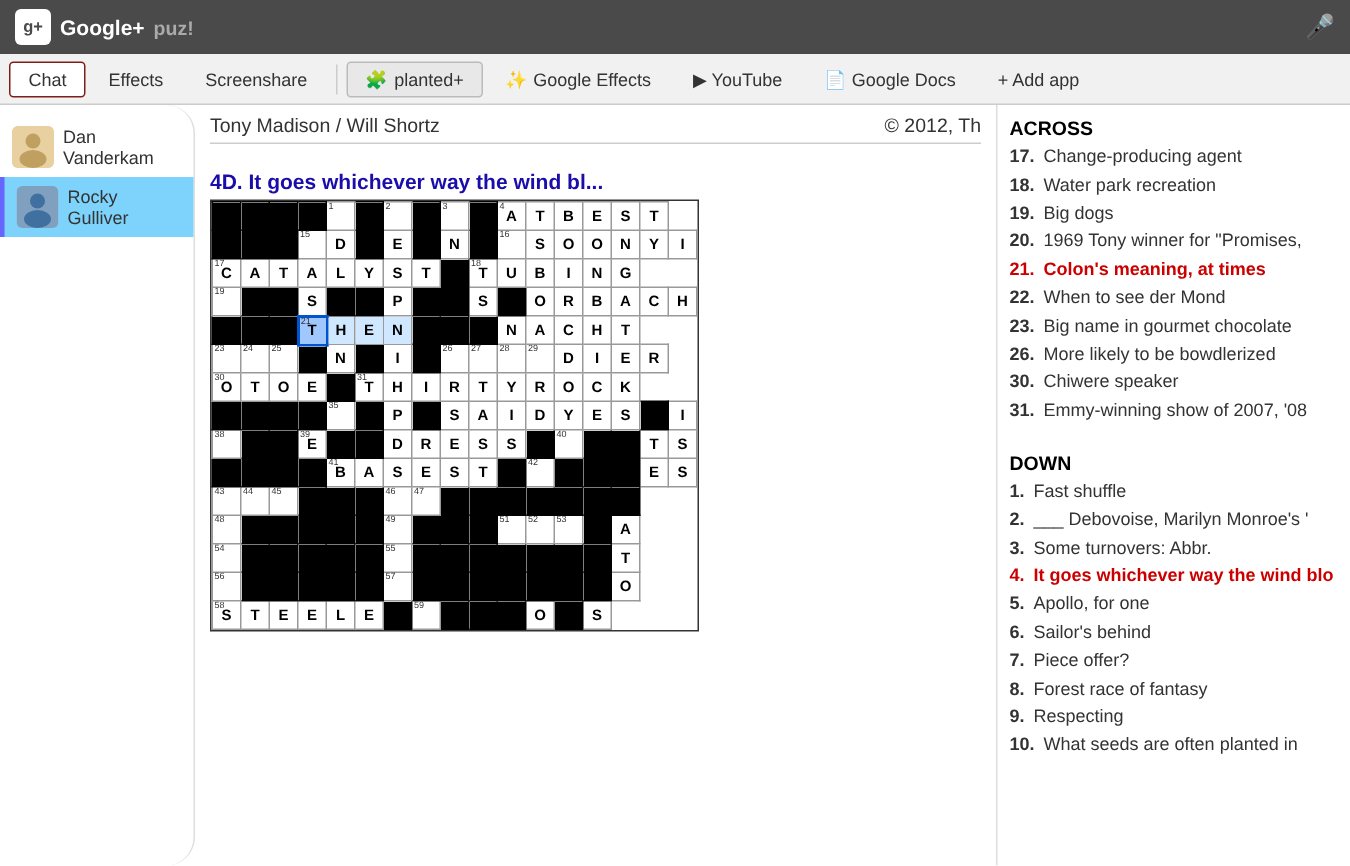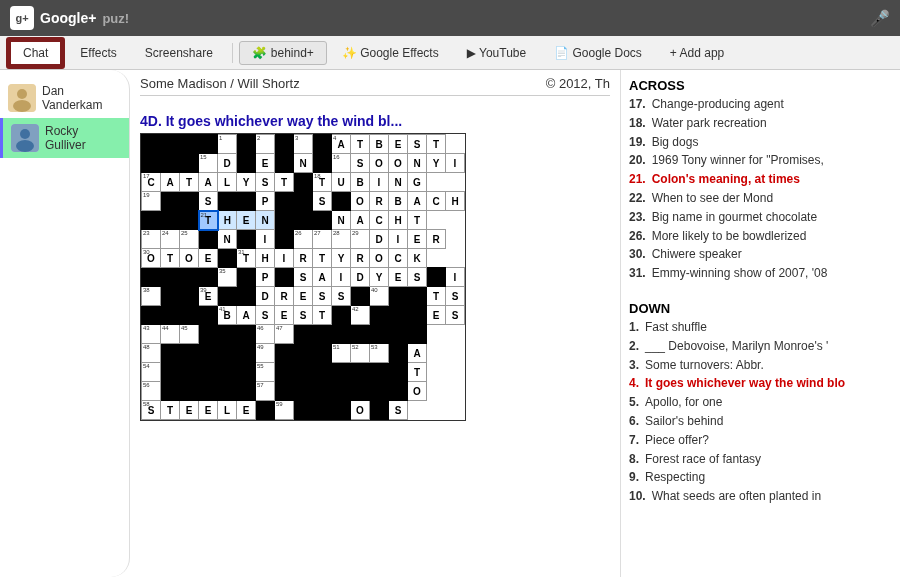--- a/index.html
+++ b/index.html
@@ -55,21 +55,21 @@
       padding: 4px 12px;
       font-size: 12px;
       cursor: pointer;
       border: 1px solid transparent;
       border-radius: 3px;
       background: transparent;
       color: #333;
     }
     .nav-btn.active {
       background: #fff;
-      border: 5px solid #7f1d1d;
+      border: 1px solid #7f1d1d;
     }
     .nav-btn.puzzle-btn {
       background: #e8e8e8;
       border: 1px solid #bbb;
       display: flex; align-items: center; gap: 4px;
     }
     .nav-divider { width: 1px; height: 20px; background: #ccc; margin: 0 4px; }
 
     
     #main {
@@ -85,21 +85,21 @@
       background: #fff;
       border-radius: 19px;
     }
     .sidebar-user {
       display: flex;
       align-items: center;
       gap: 6px;
       padding: 6px 8px;
       cursor: pointer;
     }
-    .sidebar-user.active { background: #86efac; border-left: 3px solid #66f; }
+    .sidebar-user.active { background: #7dd3fc; border-left: 3px solid #66f; }
     .user-avatar {
       width: 28px; height: 28px;
       border-radius: 4px;
       background: #ccc;
       overflow: hidden;
       display: flex; align-items: center; justify-content: center;
       font-size: 10px;
       color: #666;
       flex-shrink: 0;
     }
@@ -172,21 +172,21 @@
       line-height: 1;
     }
     .cell-letter {
       font-size: 10px;
       font-weight: bold;
       line-height: 1;
     }
 
     
     #clues-panel {
-      width: 280px;
+      width: 236px;
       padding: 4px 8px;
       overflow-y: auto;
       font-size: 12px;
       border-left: 1px solid #ddd;
     }
     .clue-section-header {
       font-weight: bold;
       font-size: 13px;
       margin: 4px 0 2px 0;
       color: #000;
@@ -218,21 +218,21 @@
   <div class="mic-icon">🎤</div>
 </div>
 
 <div id="nav-bar">
   <button class="nav-btn active">Chat</button>
   <button class="nav-btn">Effects</button>
   <button class="nav-btn">Screenshare</button>
   <div class="nav-divider"></div>
   <button class="nav-btn puzzle-btn">
     <span>🧩</span>
-    <span>behind+</span>
+    <span>planted+</span>
   </button>
   <button class="nav-btn">
     <span>✨</span>
     <span>Google Effects</span>
   </button>
   <button class="nav-btn">
     <span>▶</span>
     <span>YouTube</span>
   </button>
   <button class="nav-btn">
@@ -262,21 +262,21 @@
             <circle cx="14" cy="10" r="5" fill="#4070a0"></circle>
             <ellipse cx="14" cy="22" rx="9" ry="6" fill="#4070a0"></ellipse>
           </svg>
       </div>
       <span class="user-name">Rocky Gulliver</span>
     </div>
   </div>
 
   <div id="puzzle-area">
     <div id="puzzle-header">
-      <span>Some Madison / Will Shortz</span>
+      <span>Tony Madison / Will Shortz</span>
       <span>© 2012, Th</span>
     </div>
     <div id="puzzle-title-bar">4D. It goes whichever way the wind bl...</div>
 
     
     <div id="crossword-grid">
       <table class="grid-table">
         <tbody id="grid-body">
             <tr>
               <td class="black"></td>

